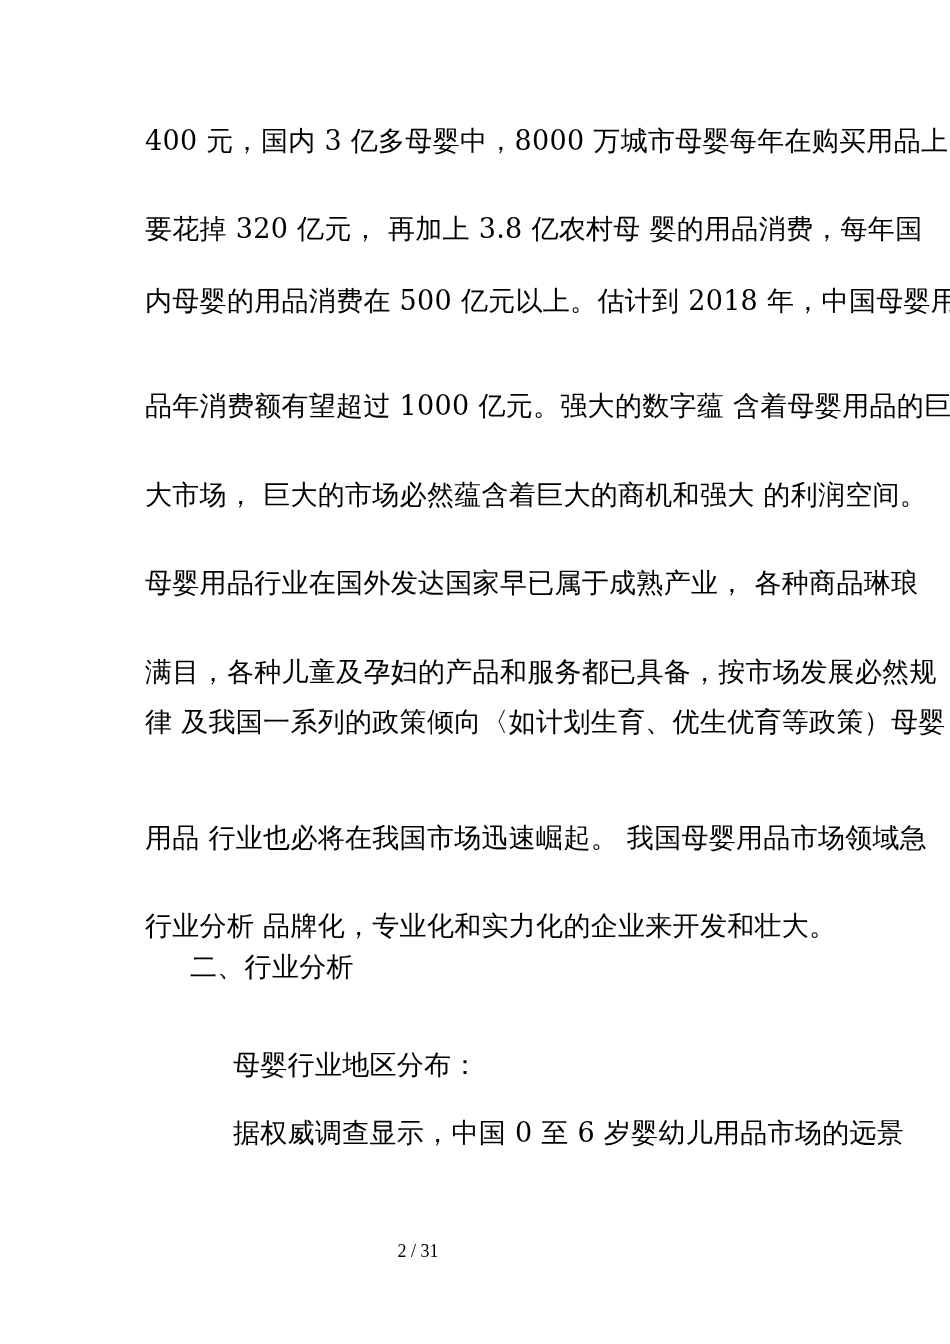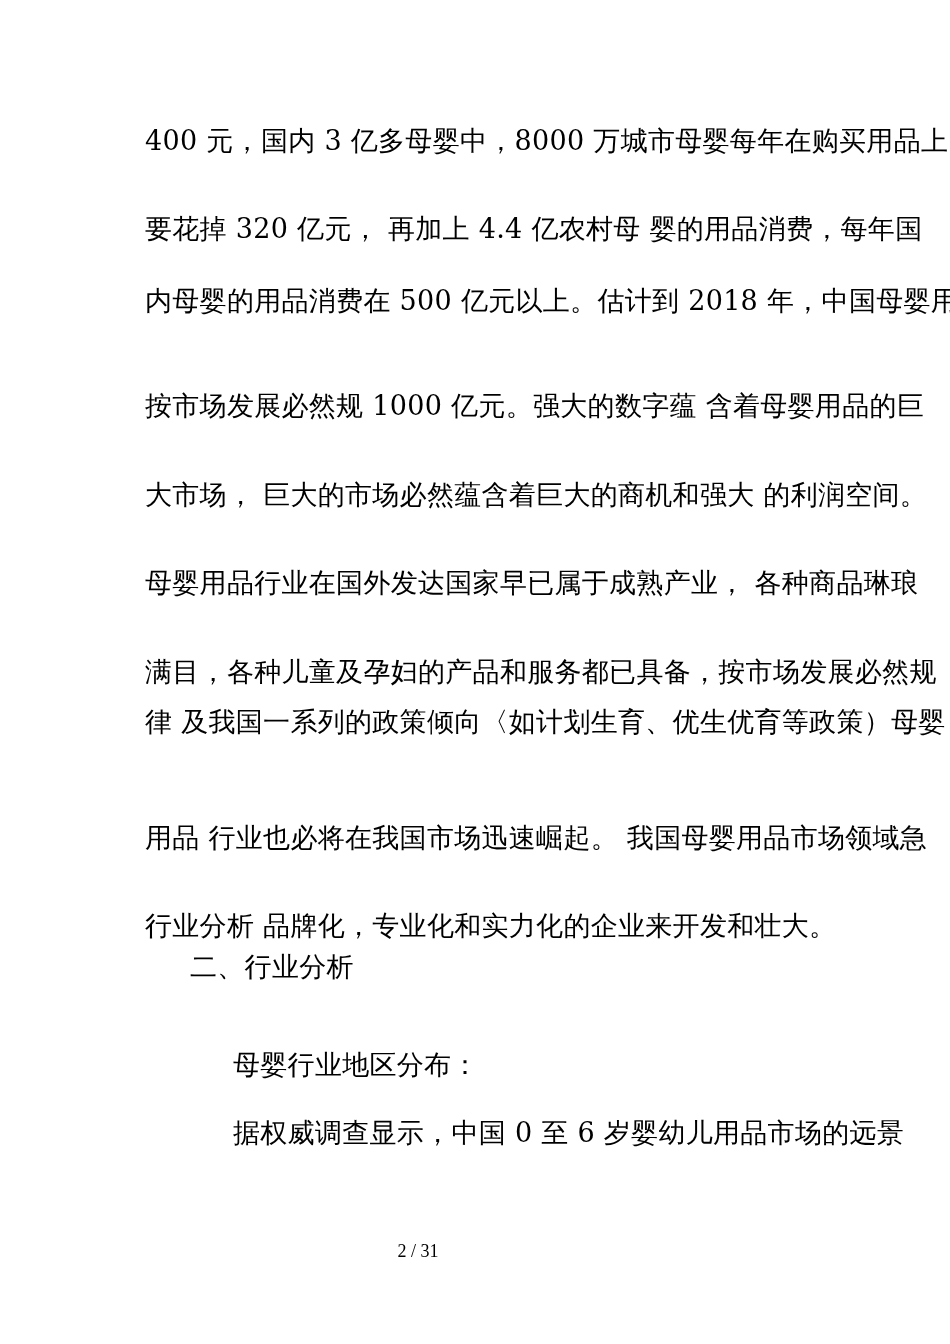--- a/index.html
+++ b/index.html
@@ -9,23 +9,23 @@
   .heading { left: 190px; }
   .indent { left: 233px; text-align: center; }
   .footer { position: absolute; top: 1241px; left: 0; width: 836px; text-align: center;
             font-family: "Liberation Serif", "DejaVu Serif", serif; font-size: 18px; }
 </style>
 </head>
 <body>
 
 <div>
   <div class="line" style="top:126px">400 元，国内 3 亿多母婴中，8000 万城市母婴每年在购买用品上</div>
-  <div class="line" style="top:214px">要花掉 320 亿元， 再加上 4.4 亿农村母 婴的用品消费，每年国</div>
+  <div class="line" style="top:214px">要花掉 320 亿元， 再加上 3.8 亿农村母 婴的用品消费，每年国</div>
   <div class="line" style="top:286px">内母婴的用品消费在 500 亿元以上。估计到 2018 年，中国母婴用</div>
-  <div class="line" style="top:391px">按市场发展必然规 1000 亿元。强大的数字蕴 含着母婴用品的巨</div>
+  <div class="line" style="top:391px">品年消费额有望超过 1000 亿元。强大的数字蕴 含着母婴用品的巨</div>
   <div class="line" style="top:480px">大市场， 巨大的市场必然蕴含着巨大的商机和强大 的利润空间。</div>
   <div class="line" style="top:568px">母婴用品行业在国外发达国家早已属于成熟产业， 各种商品琳琅</div>
   <div class="line" style="top:657px">满目，各种儿童及孕妇的产品和服务都已具备，按市场发展必然规</div>
   <div class="line" style="top:707px">律 及我国一系列的政策倾向〈如计划生育、优生优育等政策）母婴</div>
   <div class="line" style="top:823px">用品 行业也必将在我国市场迅速崛起。 我国母婴用品市场领域急</div>
   <div class="line" style="top:911px">行业分析 品牌化，专业化和实力化的企业来开发和壮大。</div>
 
   <div class="line heading" style="top:952px">二、行业分析</div>
   <div class="line indent" style="top:1050px">母婴行业地区分布：</div>
   <div class="line indent" style="top:1118px">据权威调查显示，中国 0 至 6 岁婴幼儿用品市场的远景</div>

